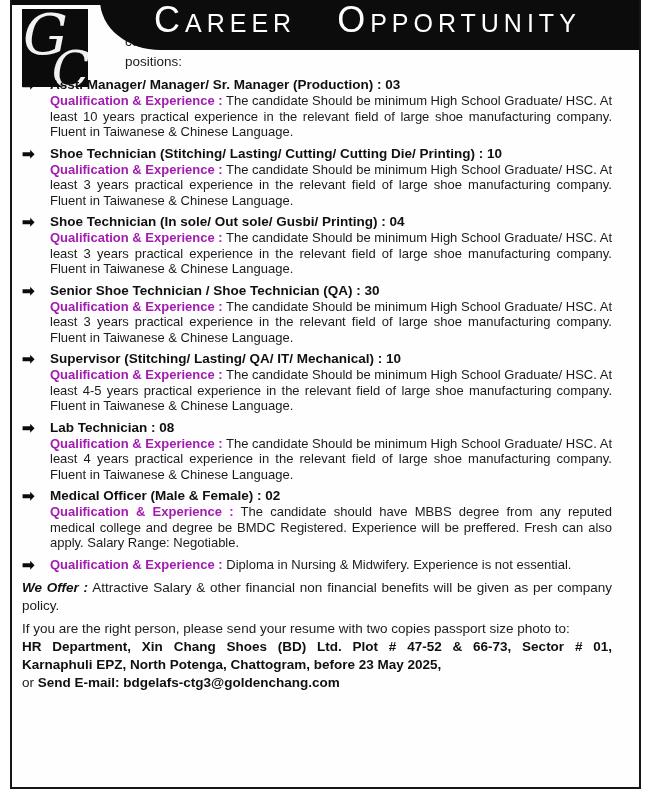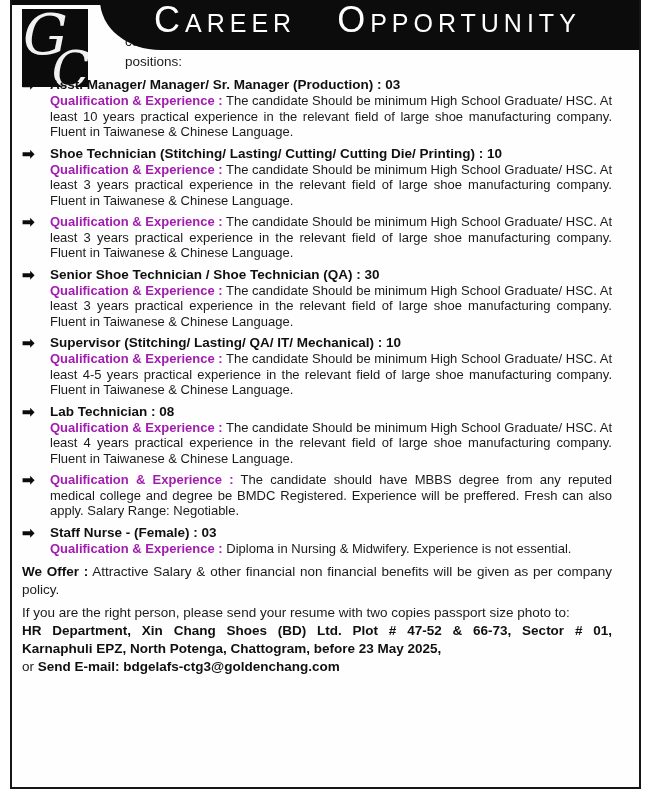--- a/index.html
+++ b/index.html
@@ -43,21 +43,21 @@
   .positions{margin-top:5px;}
   .position{position:relative;margin:0 27px 6px 10px;padding-left:28px;}
   .arrow-ic{
     position:absolute;left:0;top:0;font-size:15px;line-height:16px;
     color:#0c0c0c;font-weight:bold;
   }
   .pos-title{font-size:13.5px;font-weight:bold;line-height:16px;color:#101010;}
   .pos-desc{margin:0;font-size:13px;line-height:15.5px;text-align:justify;}
   .pos-desc b{color:#a21caf;}
   .we-offer{margin:7px 27px 0 10px;font-size:13.5px;line-height:18px;text-align:justify;}
-  .we-offer .lbl{font-weight:bold;color:#101010;}
+  .we-offer .lbl{font-weight:bold;font-style:italic;color:#101010;}
   .contact{margin:5px 27px 0 10px;font-size:13.5px;line-height:18px;}
   .contact div{margin:0;}
   .c2{font-weight:bold;text-align:justify;text-align-last:justify;color:#101010;}
   .c3{font-weight:bold;color:#101010;}
   .c4 b{color:#101010;margin-top:12px;}
 </style>
 </head>
 <body>
 
 <div class="page">
@@ -84,20 +84,21 @@
     </div>
 
     <div class="position">
       <span class="arrow-ic">➡</span>
       <div class="pos-title">Shoe Technician (Stitching/ Lasting/ Cutting/ Cutting Die/ Printing) : 10</div>
       <p class="pos-desc"><b>Qualification &amp; Experience :</b> <span>The candidate Should be minimum High School Graduate/ HSC. At least 3 years practical experience in the relevant field of large shoe manufacturing company. Fluent in Taiwanese &amp; Chinese Language.</span></p>
     </div>
 
     <div class="position">
       <span class="arrow-ic">➡</span>
+      <div class="pos-title">Shoe Technician (In sole/ Out sole/ Gusbi/ Printing) : 04</div>
       <p class="pos-desc"><b>Qualification &amp; Experience :</b> <span>The candidate Should be minimum High School Graduate/ HSC. At least 3 years practical experience in the relevant field of large shoe manufacturing company. Fluent in Taiwanese &amp; Chinese Language.</span></p>
     </div>
 
     <div class="position">
       <span class="arrow-ic">➡</span>
       <div class="pos-title">Senior Shoe Technician / Shoe Technician (QA) : 30</div>
       <p class="pos-desc"><b>Qualification &amp; Experience :</b> <span>The candidate Should be minimum High School Graduate/ HSC. At least 3 years practical experience in the relevant field of large shoe manufacturing company. Fluent in Taiwanese &amp; Chinese Language.</span></p>
     </div>
 
     <div class="position">
@@ -107,26 +108,26 @@
     </div>
 
     <div class="position">
       <span class="arrow-ic">➡</span>
       <div class="pos-title">Lab Technician : 08</div>
       <p class="pos-desc"><b>Qualification &amp; Experience :</b> <span>The candidate Should be minimum High School Graduate/ HSC. At least 4 years practical experience in the relevant field of large shoe manufacturing company. Fluent in Taiwanese &amp; Chinese Language.</span></p>
     </div>
 
     <div class="position">
       <span class="arrow-ic">➡</span>
+      <div class="pos-title">Medical Officer (Male &amp; Female) : 02</div>
       <p class="pos-desc"><b>Qualification &amp; Experience :</b> <span>The candidate should have MBBS degree from any reputed medical college and degree be BMDC Registered. Experience will be preffered. Fresh can also apply. Salary Range: Negotiable.</span></p>
     </div>
 
     <div class="position">
       <span class="arrow-ic">➡</span>
-      <div class="pos-title">Staff Nurse - (Female) : 03</div>
       <p class="pos-desc"><b>Qualification &amp; Experience :</b> <span>Diploma in Nursing &amp; Midwifery. Experience is not essential.</span></p>
     </div>
 
   </div>
 
   <p class="we-offer"><span class="lbl">We Offer :</span> <span>Attractive Salary &amp; other financial non financial benefits will be given as per company policy.</span></p>
 
   <div class="contact">
     <div class="c1">If you are the right person, please send your resume with two copies passport size photo to:</div>
     <div class="c2">HR Department, Xin Chang Shoes (BD) Ltd. Plot # 47-52 &amp; 66-73, Sector # 01,</div>

